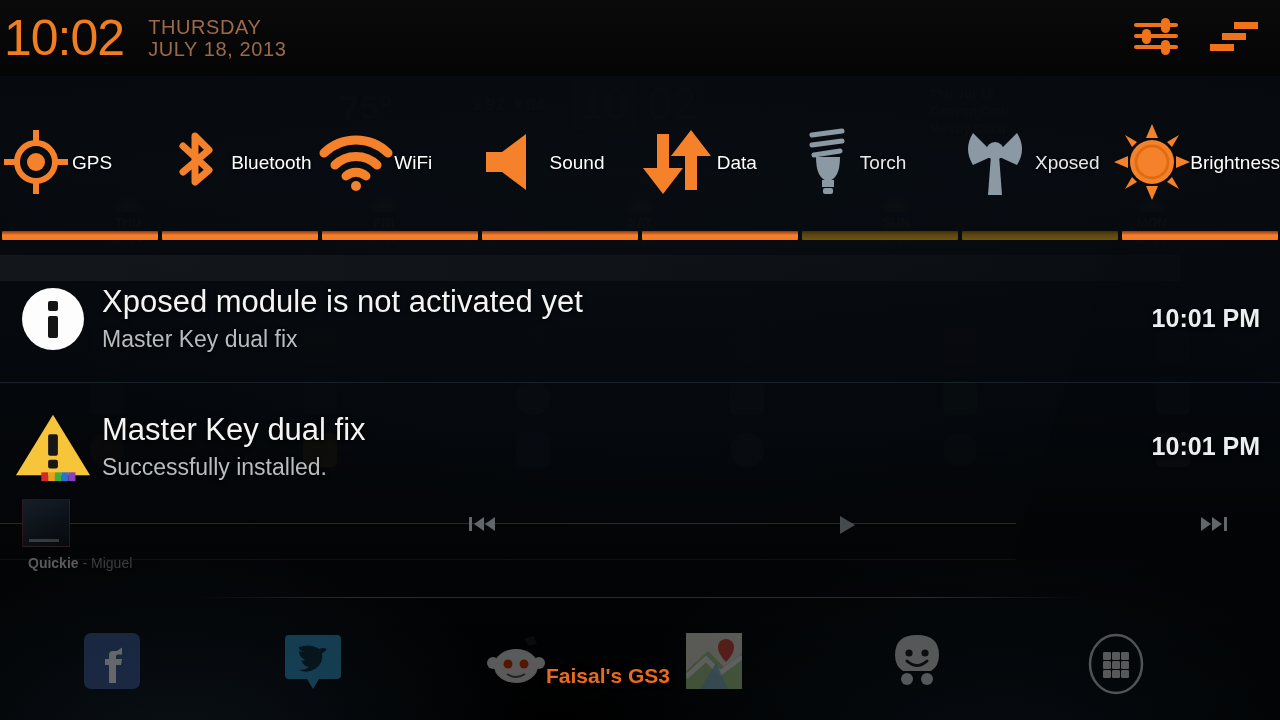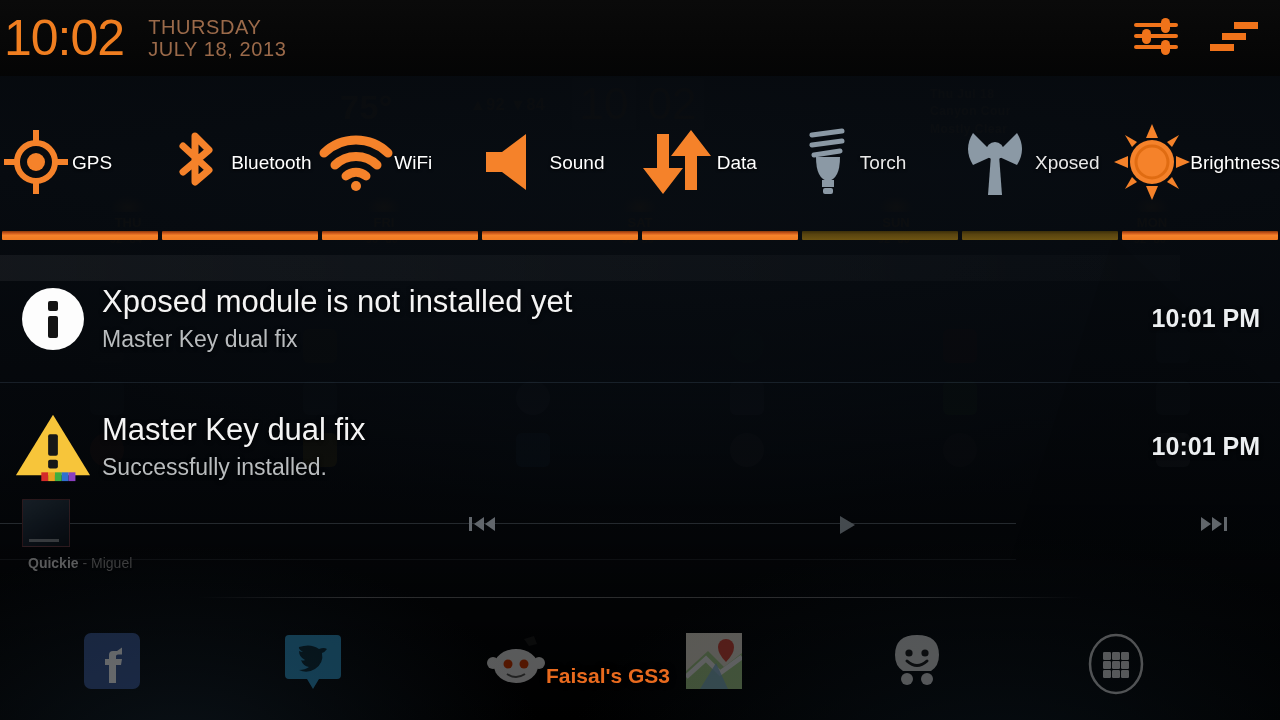--- a/index.html
+++ b/index.html
@@ -425,21 +425,21 @@
     <div class="nrow">
       <div id="notif-hl"></div>
       <div class="nicon">
         <svg width="64" height="64" viewBox="0 0 64 64">
           <circle cx="32" cy="32" r="31" fill="#fdfdfd"></circle>
           <rect x="27" y="14" width="10" height="10" rx="2" fill="#141414"></rect>
           <rect x="27" y="29" width="10" height="22" rx="2" fill="#141414"></rect>
         </svg>
       </div>
       <div class="ntext">
-        <div class="ntitle">Xposed module is not installed yet</div>
+        <div class="ntitle">Xposed module is not activated yet</div>
         <div class="nsub">Master Key dual fix</div>
       </div>
       <div class="ntime">10:01 PM</div>
     </div>
 
     <div class="nrow">
       <div class="nicon">
         <svg width="80" height="72" viewBox="0 0 80 72">
           <path d="M40 4 L78 66 L2 66 Z" fill="#f7c53a"></path>
           <rect x="35" y="24" width="10" height="22" rx="2" fill="#171717"></rect>

